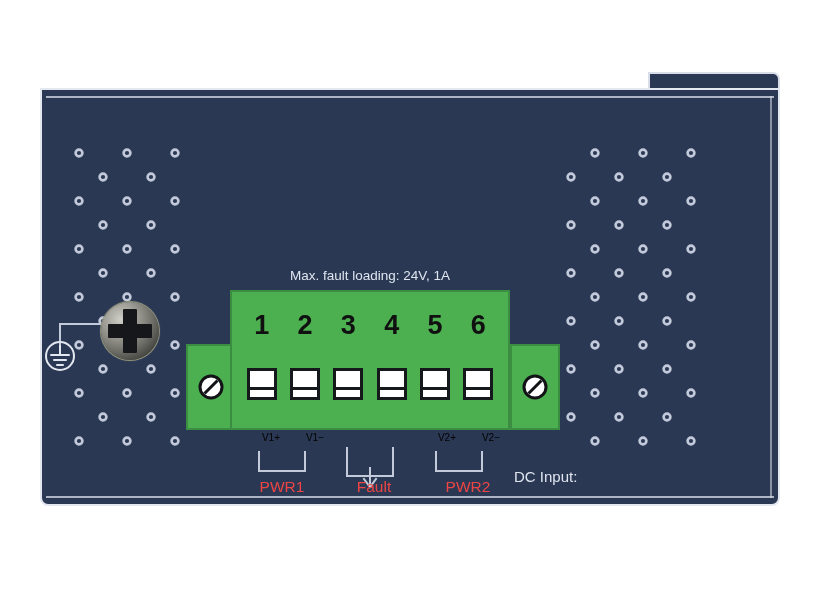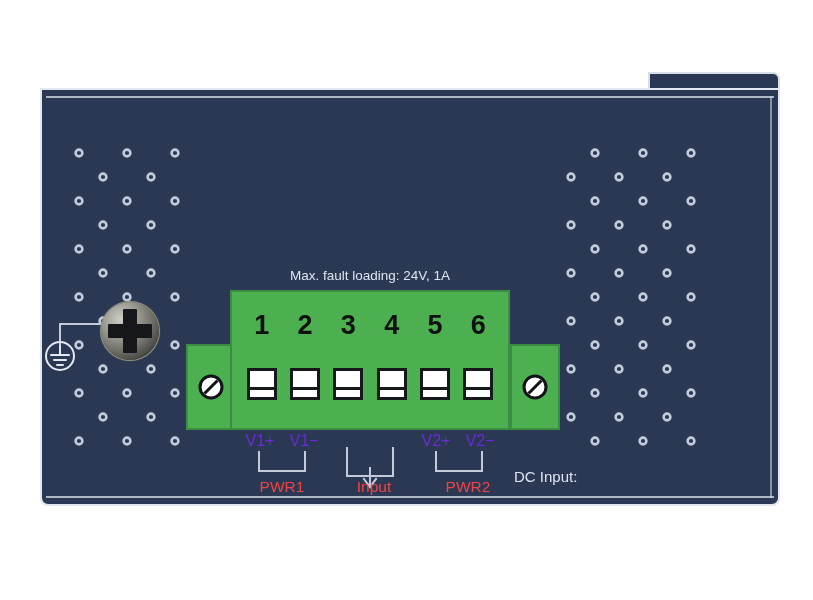--- a/index.html
+++ b/index.html
@@ -207,23 +207,23 @@
     left: 230px;
     top: 432px;
     width: 280px;
     display: flex;
     justify-content: space-around;
     padding: 0 8px;
     box-sizing: border-box;
   }
   .pinlabel {
     width: 40px;
-    text-align: center;
-    color: #6d28d9;
-    font-size: 16px;
+    text-align: right;
+    color: #000000;
+    font-size: 10px;
     font-family: "Liberation Sans", sans-serif;
   }
   .pinlabel.blank { visibility: hidden; }
 
   .brackets {
     position: absolute;
     left: 230px;
     top: 452px;
     width: 290px;
     height: 52px;
@@ -463,21 +463,21 @@
         <path d="M140 16 L140 34"></path>
         <path d="M134 27 L140 35 L146 27"></path>
 
         <path d="M206 0 L206 19 L252 19 L252 0"></path>
       </g>
     </svg>
   </div>
 
   <div class="grouplabels">
     <div class="grouplabel pwr1">PWR1</div>
-    <div class="grouplabel fault">Input</div>
+    <div class="grouplabel fault">Fault</div>
     <div class="grouplabel pwr2">PWR2</div>
   </div>
 
   <div class="dc-note">
     <span class="dc-line">DC Input:</span>
   </div>
 
 </div>
 
 </body></html>

